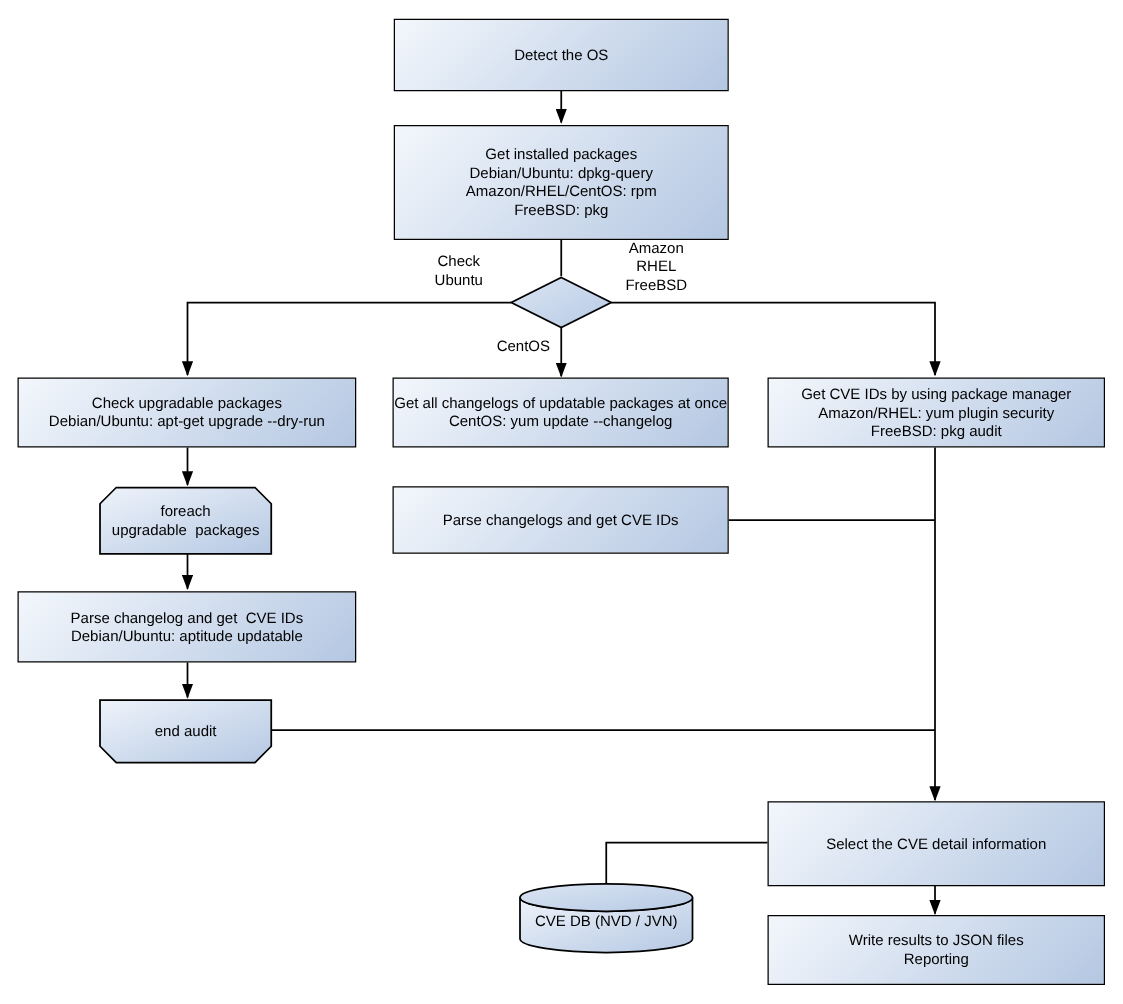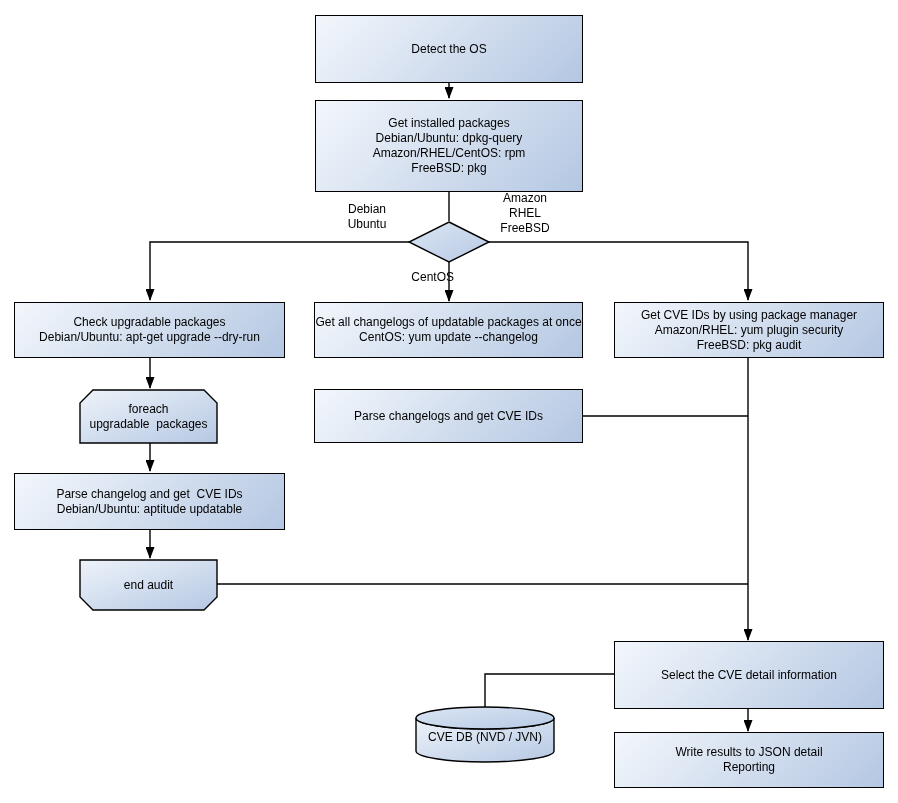--- a/index.html
+++ b/index.html
@@ -78,21 +78,21 @@
     <polygon class="shape" points="449,222 489,242 449,262 409,242" fill="url(#gDiamond)"></polygon>
 
     <polygon class="shape" points="93,390 204,390 217,403 217,443 80,443 80,403" fill="url(#gBox)"></polygon>
 
     <polygon class="shape" points="80,560 217,560 217,597 204,610 93,610 80,597" fill="url(#gBox)"></polygon>
 
     <path class="shape" d="M416,718 L416,751 A69,11 0 0 0 554,751 L554,718 A69,11 0 0 1 416,718 Z" fill="url(#gBox)"></path>
     <ellipse class="shape" cx="485" cy="718" rx="69" ry="11" fill="url(#gDiamond)"></ellipse>
   </svg>
 
-  <div class="node rect" style="left:315px; top:15px; width:268px; height:68px">
+  <div class="node rect" style="left:315px; top:15px; width:268px; height:58px">
     <div class="line">Detect the OS</div>
   </div>
 
   <div class="node rect" style="left:14px; top:302px; width:271px; height:56px">
     <div class="line">Check upgradable packages</div>
     <div class="line">Debian/Ubuntu: apt-get upgrade --dry-run</div>
   </div>
 
   <div class="node rect" style="left:315px; top:100px; width:268px; height:92px">
     <div class="line">Get installed packages</div>
@@ -132,32 +132,32 @@
 
   <div class="node rect" style="left:614px; top:641px; width:270px; height:68px">
     <div class="line">Select the CVE detail information</div>
   </div>
 
   <div class="node overlay" style="left:416px; top:722px; width:138px; height:30px">
     <div class="line">CVE DB (NVD / JVN)</div>
   </div>
 
   <div class="node rect" style="left:614px; top:732px; width:270px; height:56px">
-    <div class="line">Write results to JSON detail</div>
+    <div class="line">Write results to JSON files</div>
     <div class="line">Reporting</div>
   </div>
 
   <div class="edge-label center" style="left:336px; top:202px; width:62px">
-    <div class="line">Debian</div>
+    <div class="line">Check</div>
     <div class="line">Ubuntu</div>
   </div>
 
   <div class="edge-label center" style="left:486px; top:191px; width:78px">
     <div class="line">Amazon</div>
     <div class="line">RHEL</div>
     <div class="line">FreeBSD</div>
   </div>
 
-  <div class="edge-label right" style="left:396px; top:270px; width:58px">
+  <div class="edge-label right" style="left:382px; top:270px; width:58px">
     <div class="line">CentOS</div>
   </div>
 
 </div>
 
 </body></html>

